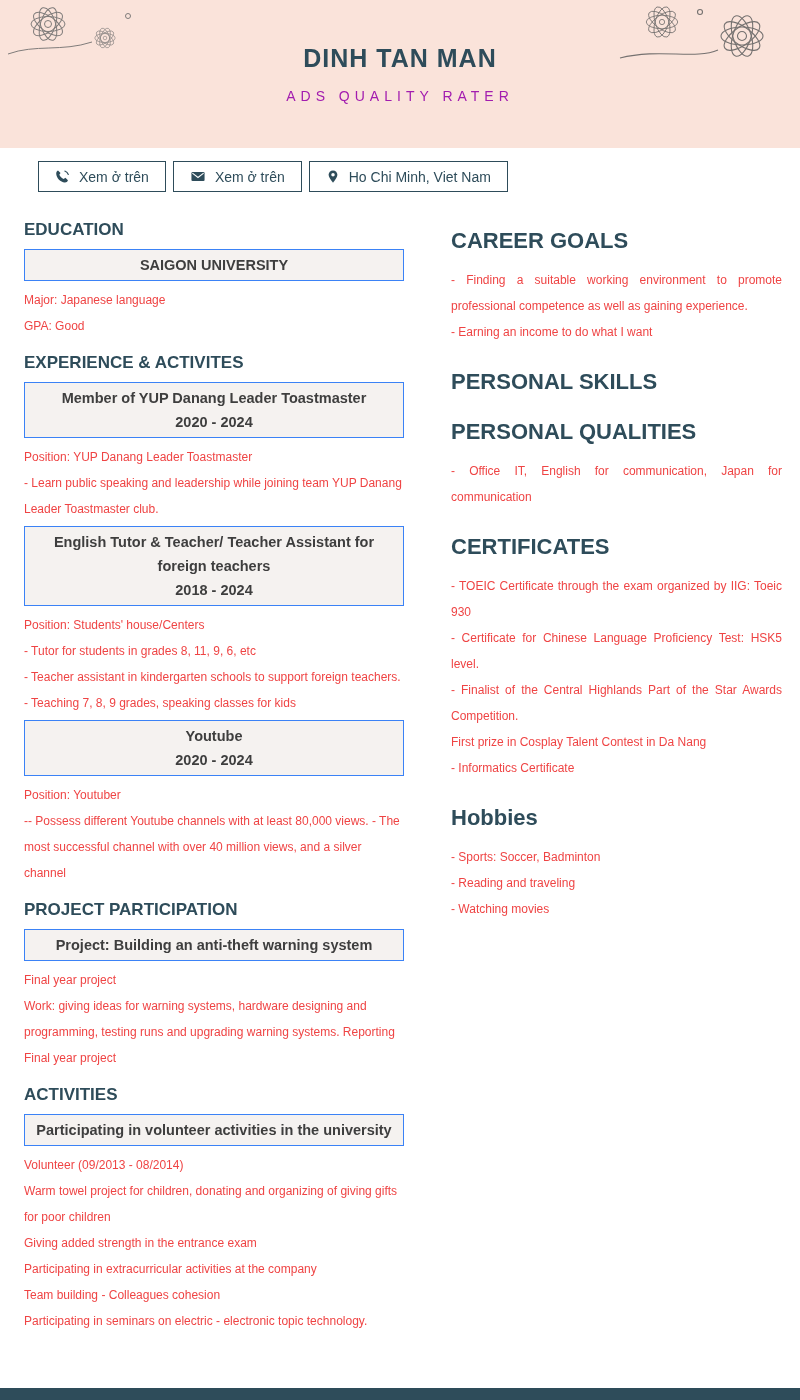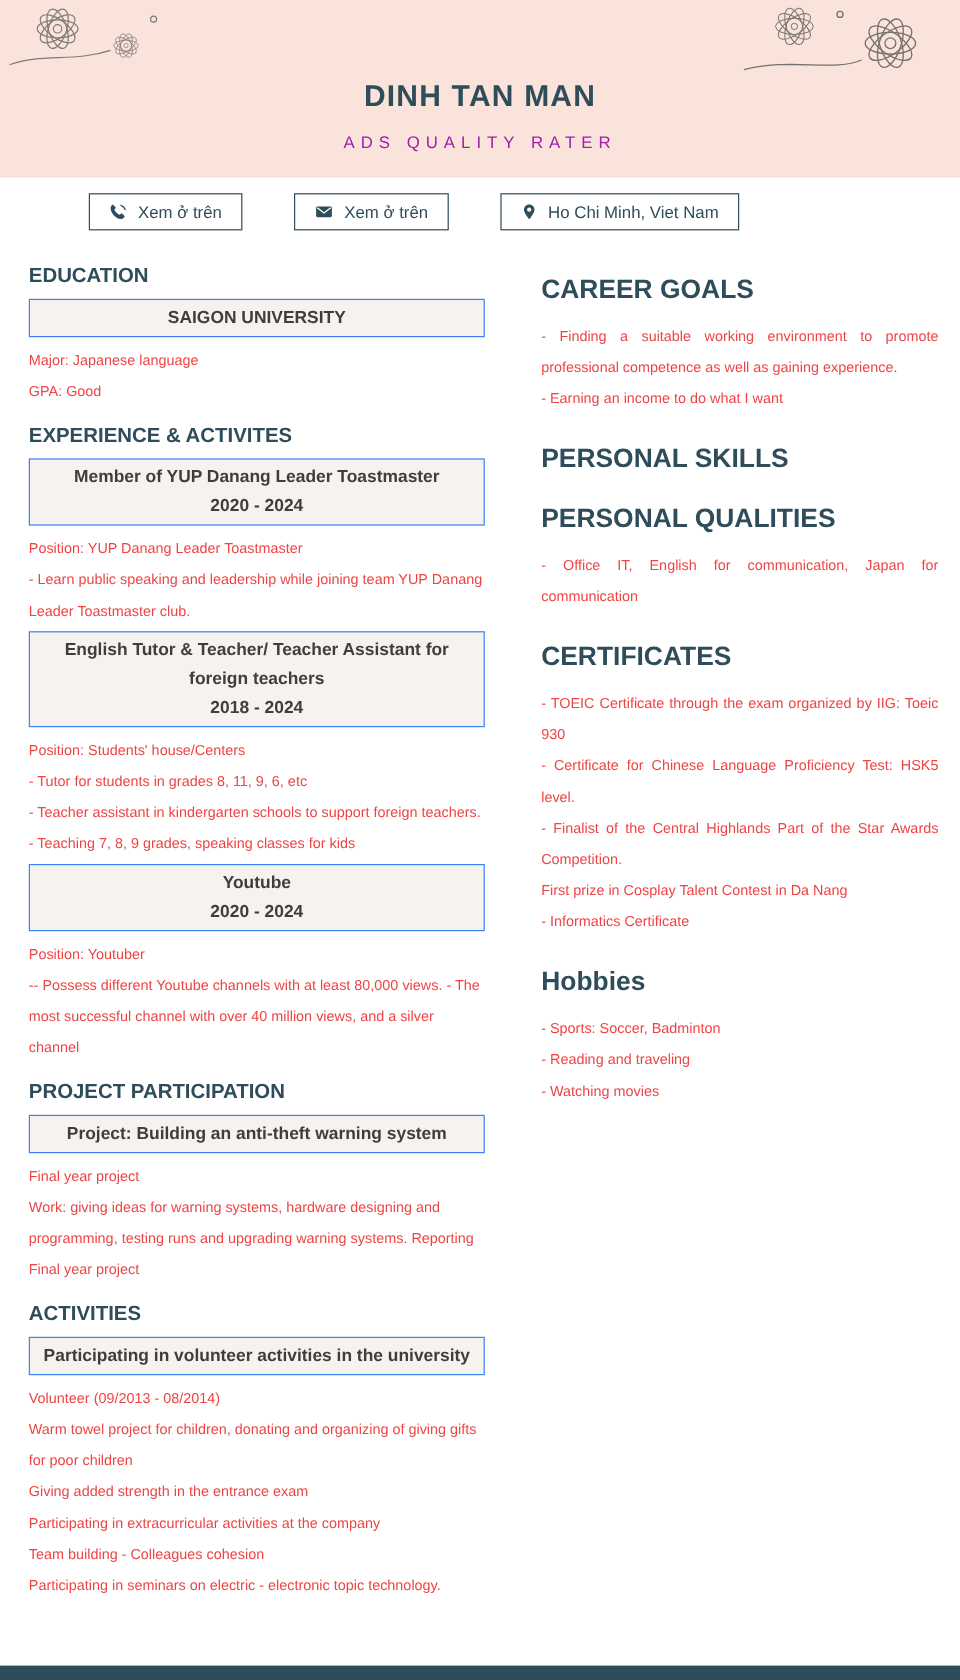--- a/index.html
+++ b/index.html
@@ -16,21 +16,21 @@
   .hero {
     height: 148px;
     background: #fae3da;
     position: relative;
     text-align: center;
   }
   .flower { position: absolute; top: 0; opacity: .85; }
   .flower-left  { left: 0; }
   .flower-right { right: 0; }
   .hero h1 {
-    padding-top: 66px;
+    padding-top: 44px;
     font-size: 25px;
     font-weight: bold;
     letter-spacing: 1px;
     color: #2e4c5a;
   }
   .hero .subtitle {
     margin-top: 15px;
     font-size: 14px;
     letter-spacing: 5px;
     color: #a21caf;
@@ -47,21 +47,20 @@
     align-items: center;
     gap: 9px;
     border: 1px solid #2e4c5a;
     background: #ffffff;
     color: #2e4c5a;
     font-size: 14px;
     padding: 6px 16px;
     height: 31px;
     cursor: pointer;
     white-space: nowrap;
-    margin-left: 36px;
   }
   .chip svg { display: block; }
 
   
   .columns {
     display: grid;
     grid-template-columns: 380px 1fr;
     column-gap: 47px;
     padding: 26px 18px 0 24px;
     align-items: start;

